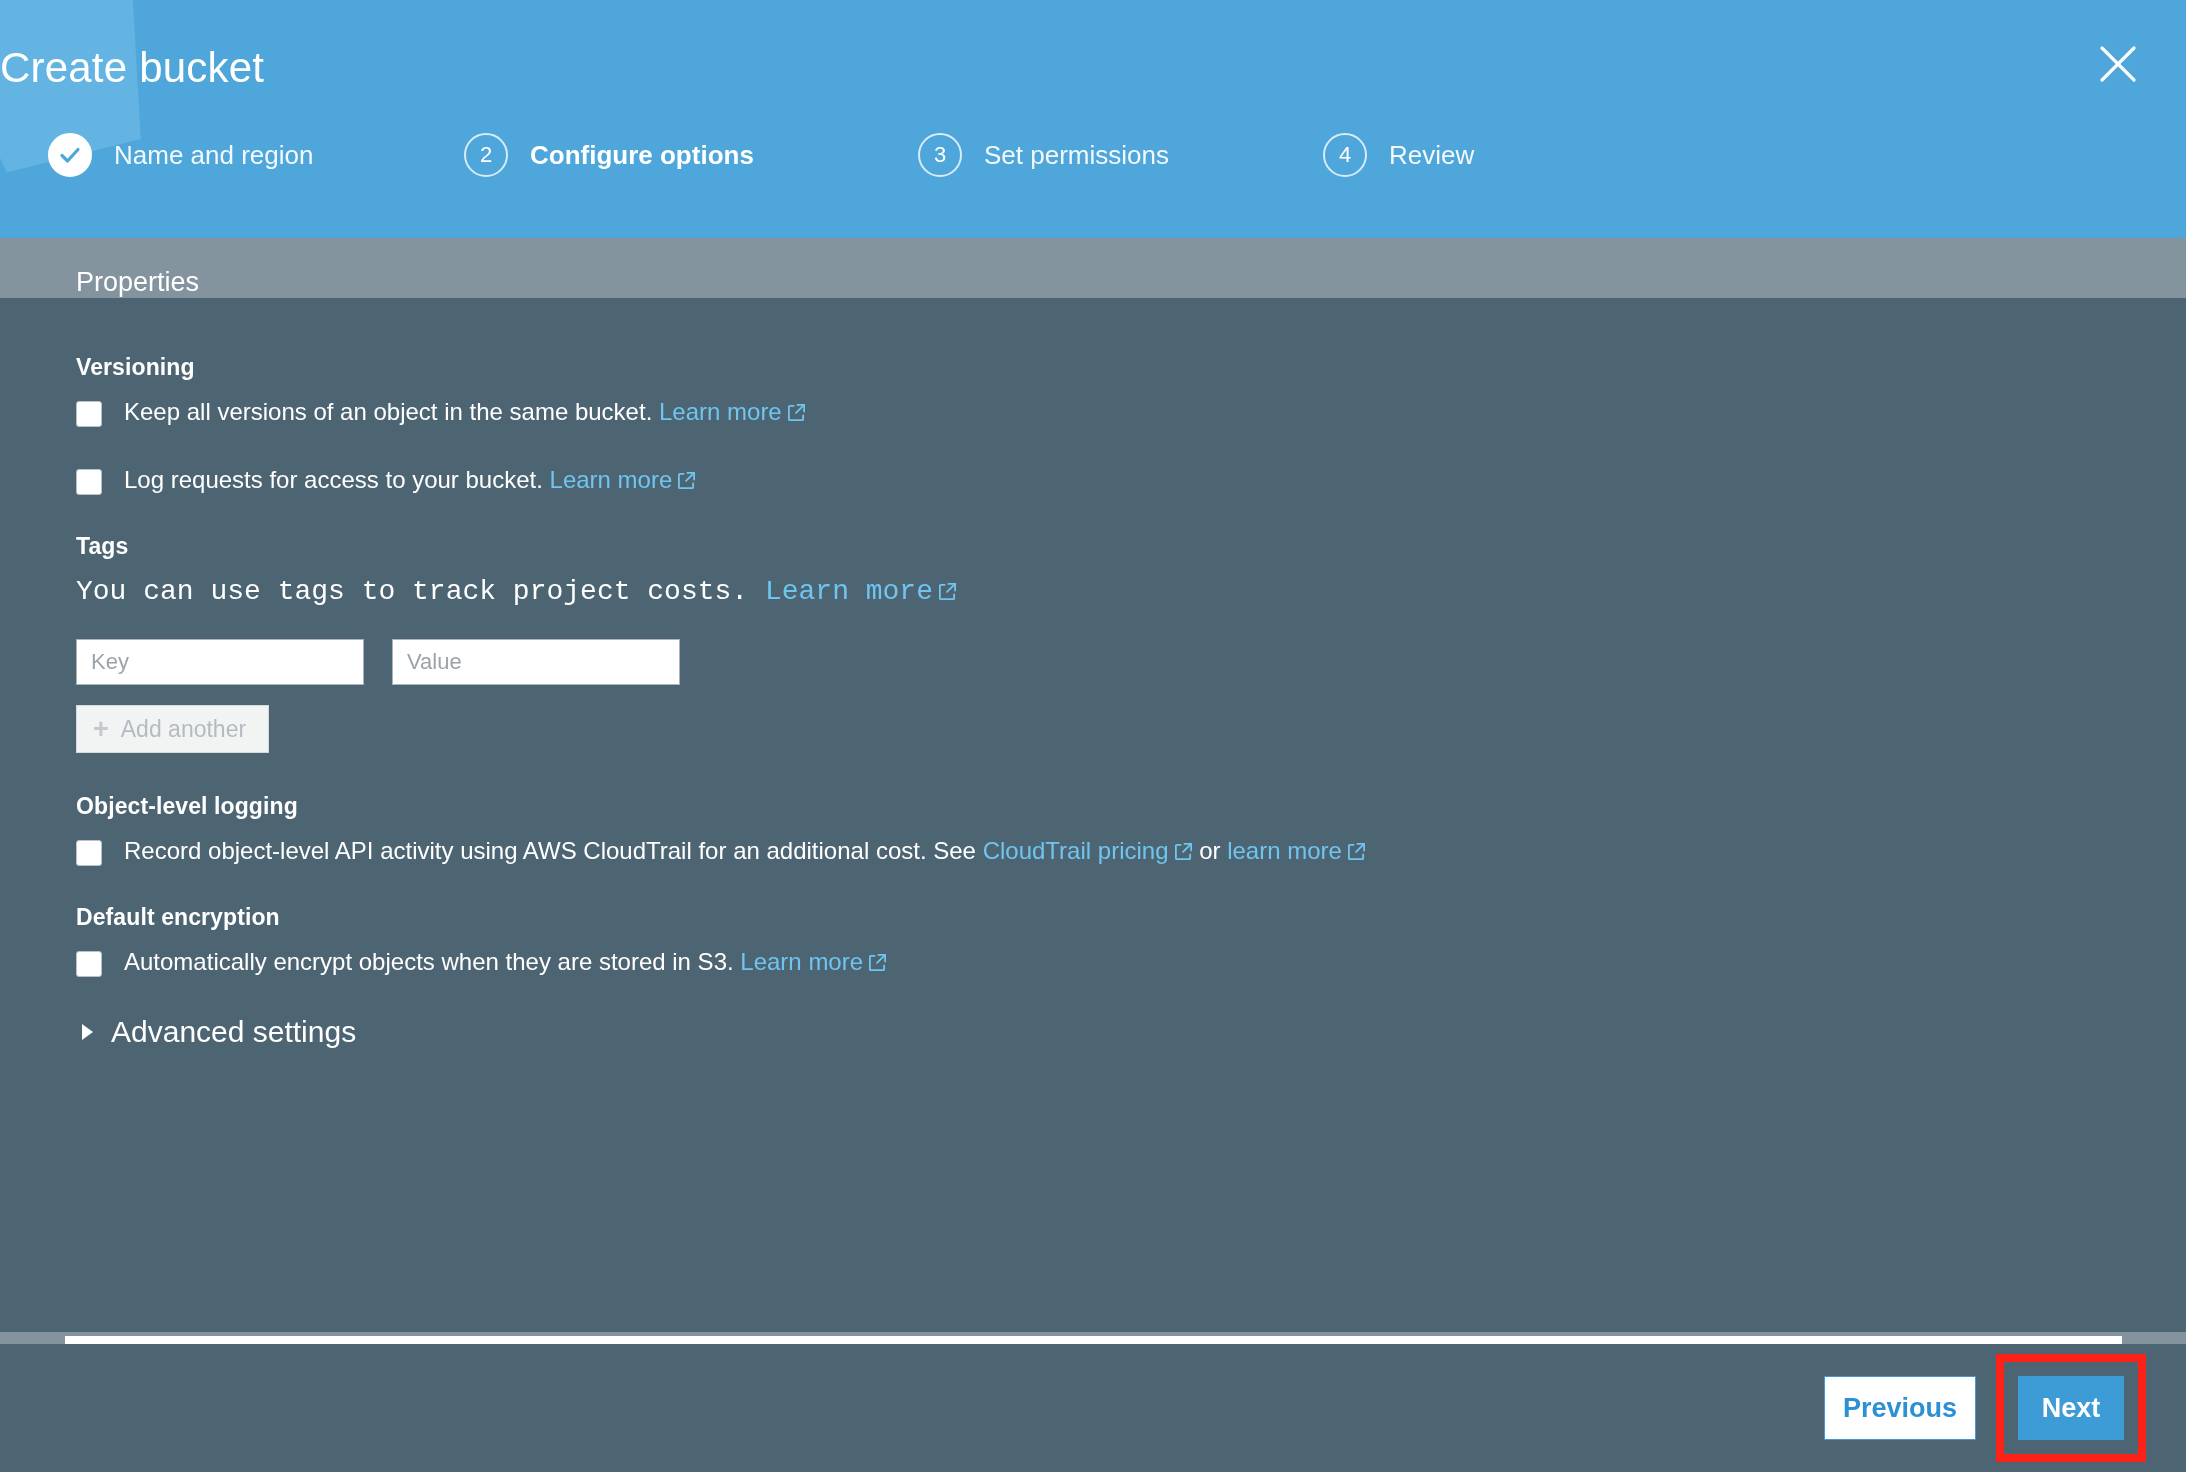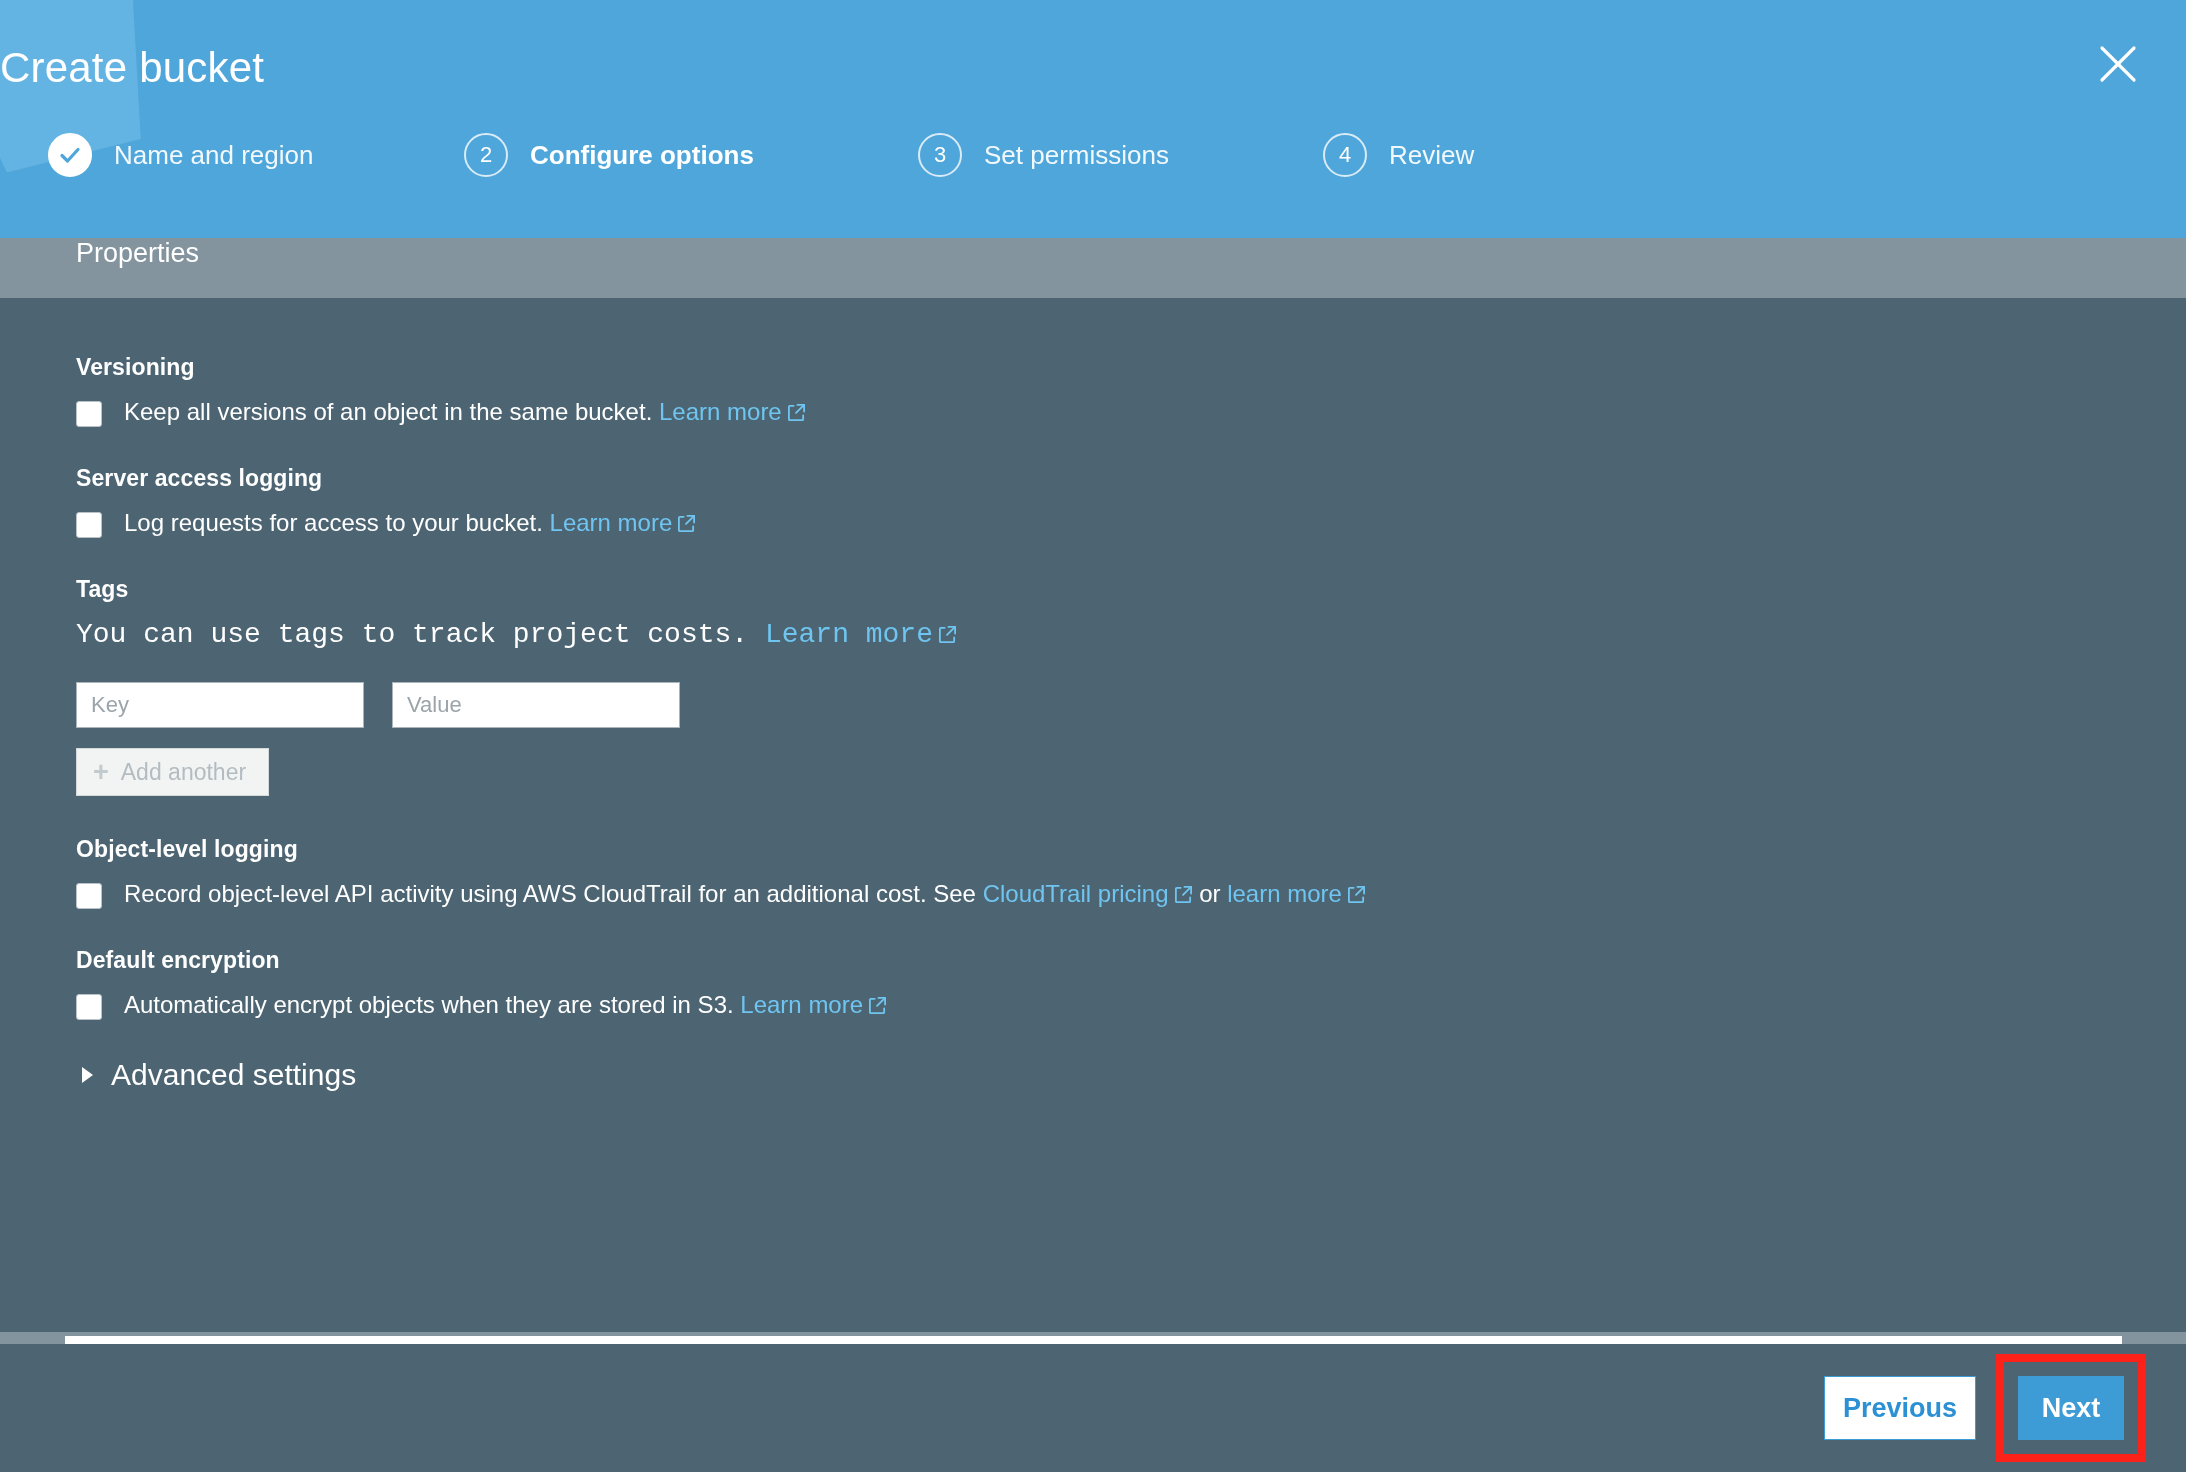--- a/index.html
+++ b/index.html
@@ -115,21 +115,21 @@
     white-space: nowrap;
   }
   .step-label.active { font-weight: bold; }
   .step-label.dim { color: rgba(255,255,255,0.93); }
 
   
   .properties-bar {
     height: 60px;
     background: #83949e;
     display: flex;
-    align-items: flex-start;
+    align-items: flex-end;
     flex: none;
   }
   .properties-bar .ptitle {
     margin-left: 76px;
     color: #ffffff;
     font-size: 27px;
     font-weight: 400;
   }
 
   
@@ -391,21 +391,20 @@
           <a class="link">Learn more</a><span class="ext-icon"><svg width="19" height="19" viewBox="0 0 20 20">
                 <path d="M7 3 H3 a1 1 0 0 0 -1 1 v13 a1 1 0 0 0 1 1 h13 a1 1 0 0 0 1 -1 v-4" fill="none" stroke="#6fc5f0" stroke-width="1.9" stroke-linecap="round"></path>
                 <path d="M11 2 H18 V9" fill="none" stroke="#6fc5f0" stroke-width="1.9" stroke-linecap="round" stroke-linejoin="round"></path>
                 <line x1="18" y1="2" x2="9.5" y2="10.5" stroke="#6fc5f0" stroke-width="1.9" stroke-linecap="round"></line>
               </svg></span>
         </div>
       </div>
     </div>
 
     <div class="group">
-      <div class="group-title">Server access logging</div>
       <div class="check-row">
         <div class="checkbox"></div>
         <div class="check-text">
           <span>Log requests for access to your bucket.</span>
           <a class="link">Learn more</a><span class="ext-icon"><svg width="19" height="19" viewBox="0 0 20 20">
                 <path d="M7 3 H3 a1 1 0 0 0 -1 1 v13 a1 1 0 0 0 1 1 h13 a1 1 0 0 0 1 -1 v-4" fill="none" stroke="#6fc5f0" stroke-width="1.9" stroke-linecap="round"></path>
                 <path d="M11 2 H18 V9" fill="none" stroke="#6fc5f0" stroke-width="1.9" stroke-linecap="round" stroke-linejoin="round"></path>
                 <line x1="18" y1="2" x2="9.5" y2="10.5" stroke="#6fc5f0" stroke-width="1.9" stroke-linecap="round"></line>
               </svg></span>
         </div>

